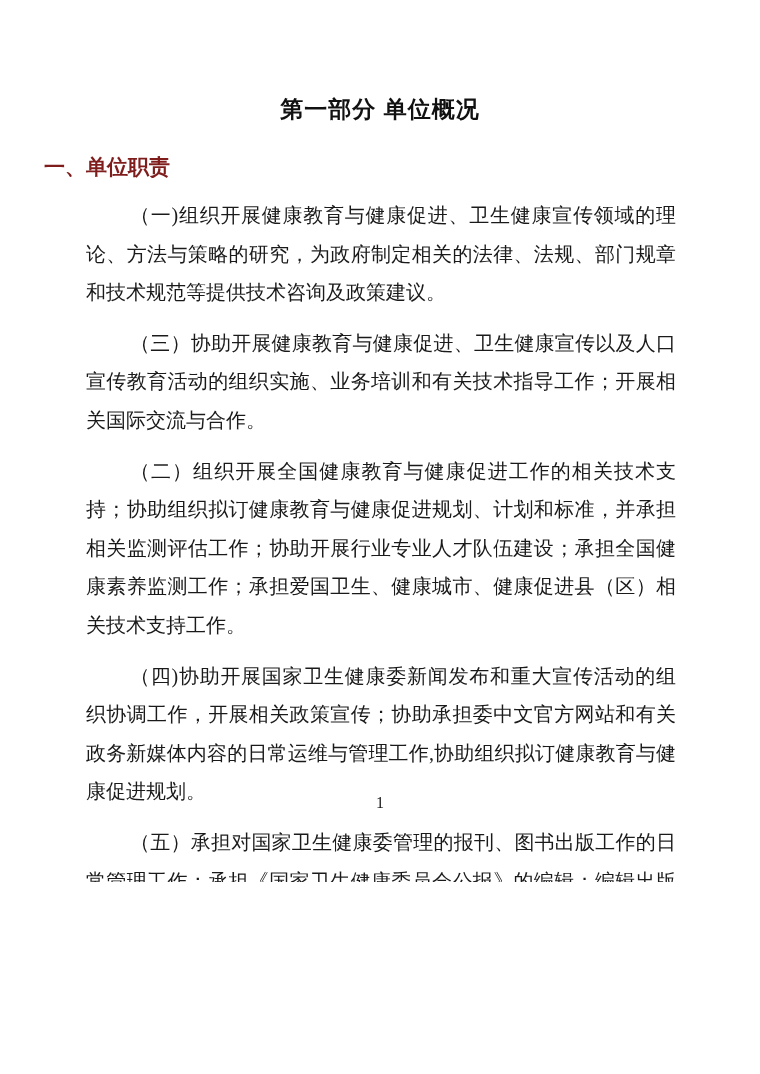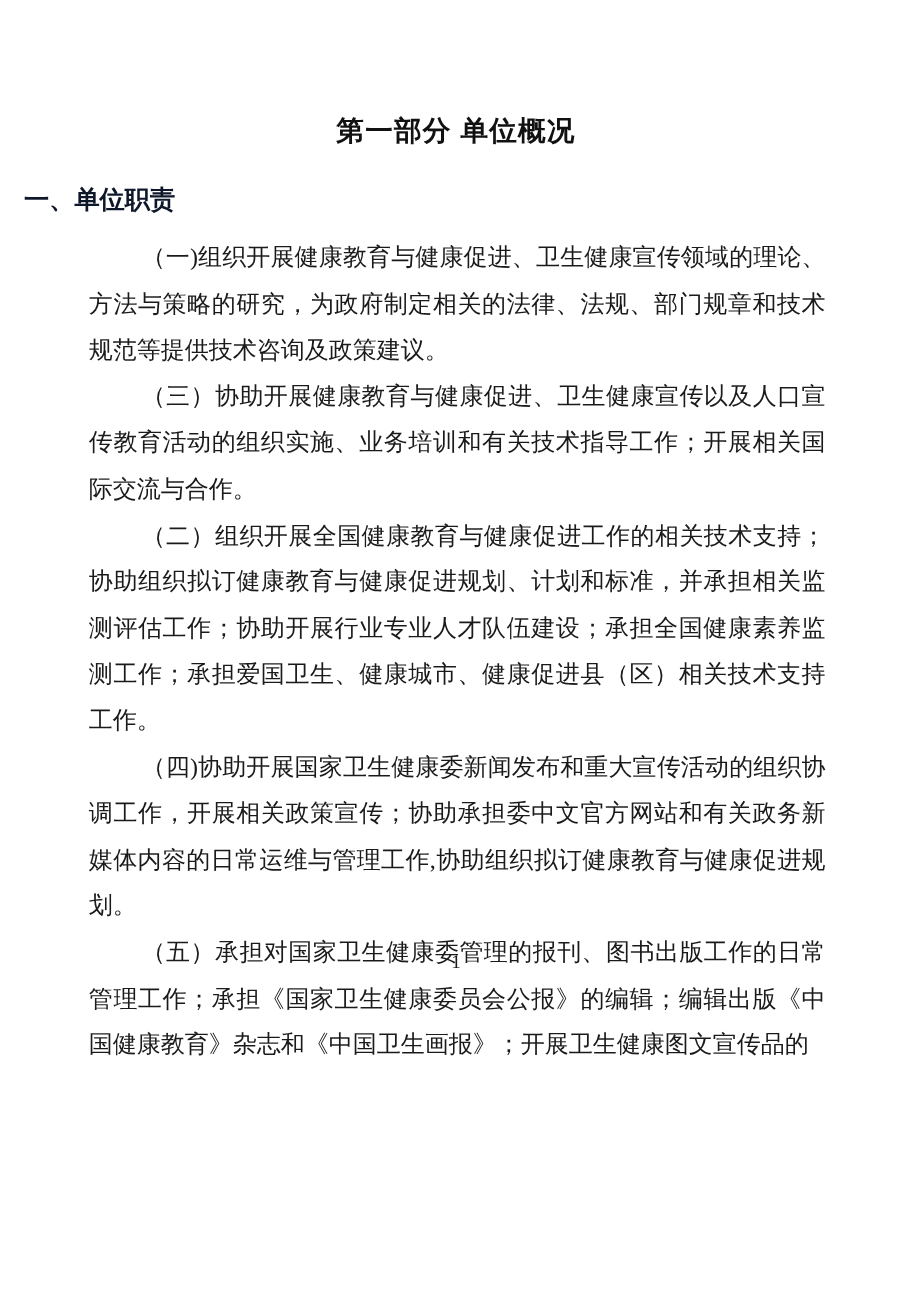--- a/index.html
+++ b/index.html
@@ -20,39 +20,39 @@
     text-align: center;
     font-family: "Liberation Sans", "DejaVu Sans", sans-serif;
     font-weight: bold;
     font-size: 23px;
     line-height: 34px;
     letter-spacing: 1px;
     color: #111111;
   }
   .section-heading {
     margin: 27px 0 0 0;
-    padding-left: 20px;
+    padding-left: 44px;
     font-family: "Liberation Sans", "DejaVu Sans", sans-serif;
     font-weight: bold;
     font-size: 21px;
     line-height: 28px;
-    color: #0f172a;
+    color: #7f1d1d;
   }
   .body-text {
     margin: 15px 72px 0 74px;
     width: 614px;
     font-family: "Liberation Serif", "DejaVu Serif", serif;
     font-size: 20px;
     line-height: 38.6px;
     text-align: justify;
     text-justify: inter-character;
     color: #1a1a1a;
   }
   .para {
-    margin: 0;
+    margin: 12px;
     padding: 0;
     text-indent: 44px;
   }
   .page-number {
     position: absolute;
     left: 0;
     right: 0;
     bottom: 71px;
     text-align: center;
     font-family: "Liberation Serif", "DejaVu Serif", serif;

